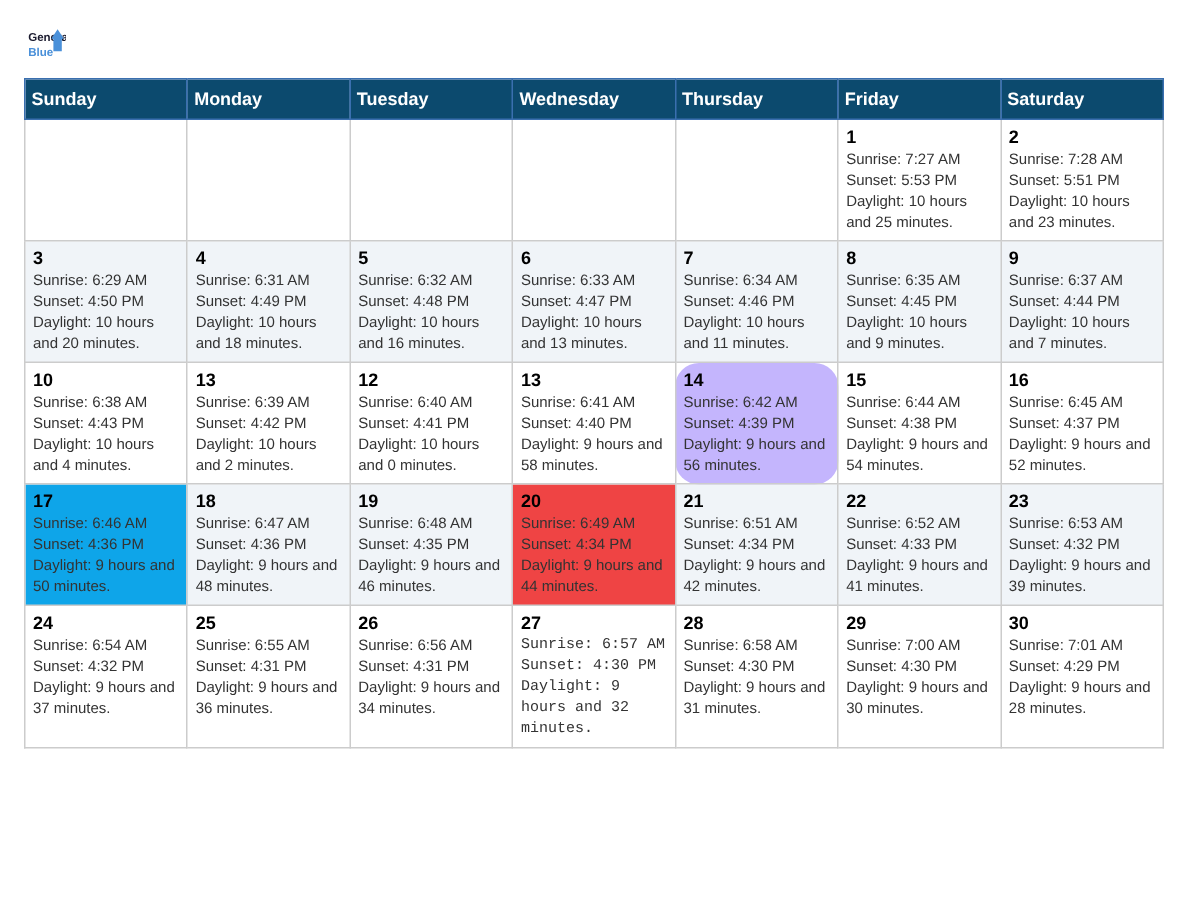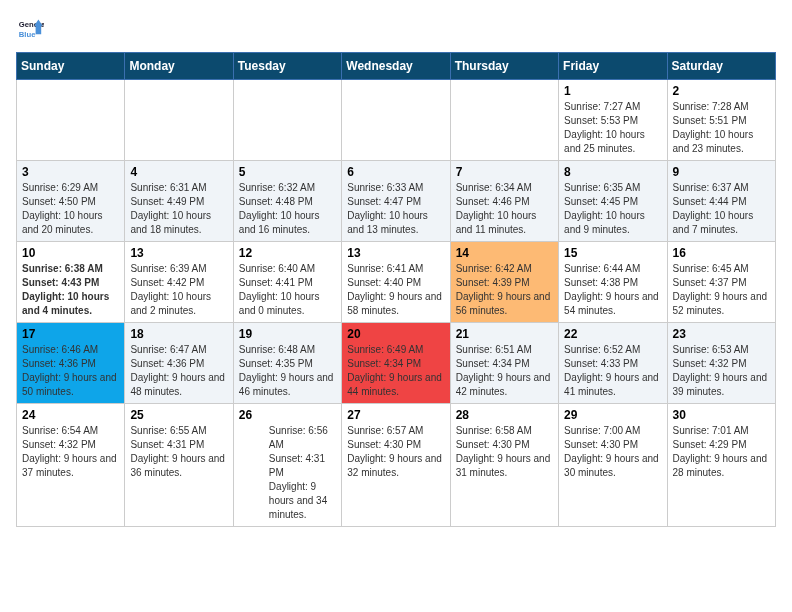--- a/index.html
+++ b/index.html
@@ -173,21 +173,21 @@
         <td style="background: rgb(240, 244, 248);">
           <span class="day-number">9</span>
           <div class="day-info" style="white-space: pre-line;">Sunrise: 6:37 AM
 Sunset: 4:44 PM
 Daylight: 10 hours and 7 minutes.</div>
         </td>
       </tr>
       <tr>
         <td style="background: rgb(255, 255, 255);">
           <span class="day-number">10</span>
-          <div class="day-info" style="white-space: pre-line; font-weight: bold;">Sunrise: 6:38 AM
+          <div class="day-info" style="white-space: pre-line;">Sunrise: 6:38 AM
 Sunset: 4:43 PM
 Daylight: 10 hours and 4 minutes.</div>
         </td>
         <td style="background: rgb(255, 255, 255);">
           <span class="day-number">13</span>
           <div class="day-info" style="white-space: pre-line;">Sunrise: 6:39 AM
 Sunset: 4:42 PM
 Daylight: 10 hours and 2 minutes.</div>
         </td>
         <td style="background: rgb(255, 255, 255);">
@@ -195,21 +195,21 @@
           <div class="day-info" style="white-space: pre-line;">Sunrise: 6:40 AM
 Sunset: 4:41 PM
 Daylight: 10 hours and 0 minutes.</div>
         </td>
         <td style="background: rgb(255, 255, 255);">
           <span class="day-number">13</span>
           <div class="day-info" style="white-space: pre-line;">Sunrise: 6:41 AM
 Sunset: 4:40 PM
 Daylight: 9 hours and 58 minutes.</div>
         </td>
-        <td style="background: #fdba74;">
+        <td style="background: #c4b5fd; border-radius: 16px;">
           <span class="day-number">14</span>
           <div class="day-info" style="white-space: pre-line;">Sunrise: 6:42 AM
 Sunset: 4:39 PM
 Daylight: 9 hours and 56 minutes.</div>
         </td>
         <td style="background: rgb(255, 255, 255);">
           <span class="day-number">15</span>
           <div class="day-info" style="white-space: pre-line;">Sunrise: 6:44 AM
 Sunset: 4:38 PM
 Daylight: 9 hours and 54 minutes.</div>
@@ -273,27 +273,27 @@
 Daylight: 9 hours and 37 minutes.</div>
         </td>
         <td style="background: rgb(255, 255, 255);">
           <span class="day-number">25</span>
           <div class="day-info" style="white-space: pre-line;">Sunrise: 6:55 AM
 Sunset: 4:31 PM
 Daylight: 9 hours and 36 minutes.</div>
         </td>
         <td style="background: rgb(255, 255, 255);">
           <span class="day-number">26</span>
-          <div class="day-info" style="white-space: pre-line; margin-left: 30px;">Sunrise: 6:56 AM
+          <div class="day-info" style="white-space: pre-line;">Sunrise: 6:56 AM
 Sunset: 4:31 PM
 Daylight: 9 hours and 34 minutes.</div>
         </td>
         <td style="background: rgb(255, 255, 255);">
           <span class="day-number">27</span>
-          <div class="day-info" style="white-space: pre-line;">Sunrise: 6:57 AM
+          <div class="day-info" style="white-space: pre-line; font-family: Liberation Mono, monospace;">Sunrise: 6:57 AM
 Sunset: 4:30 PM
 Daylight: 9 hours and 32 minutes.</div>
         </td>
         <td style="background: rgb(255, 255, 255);">
           <span class="day-number">28</span>
           <div class="day-info" style="white-space: pre-line;">Sunrise: 6:58 AM
 Sunset: 4:30 PM
 Daylight: 9 hours and 31 minutes.</div>
         </td>
         <td style="background: rgb(255, 255, 255);">

